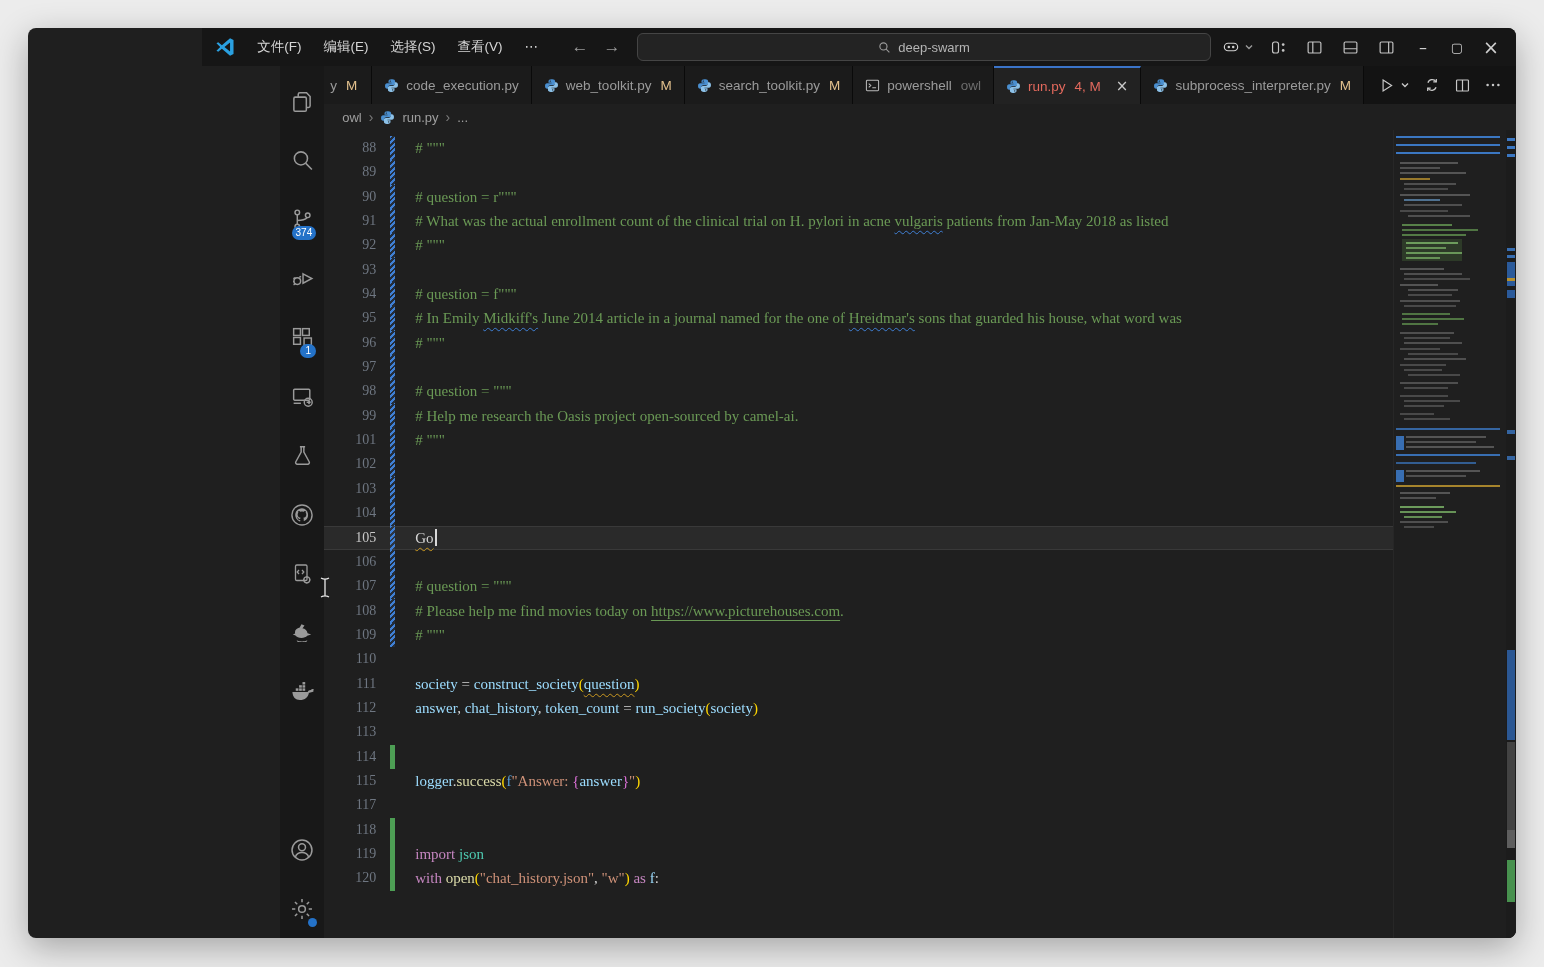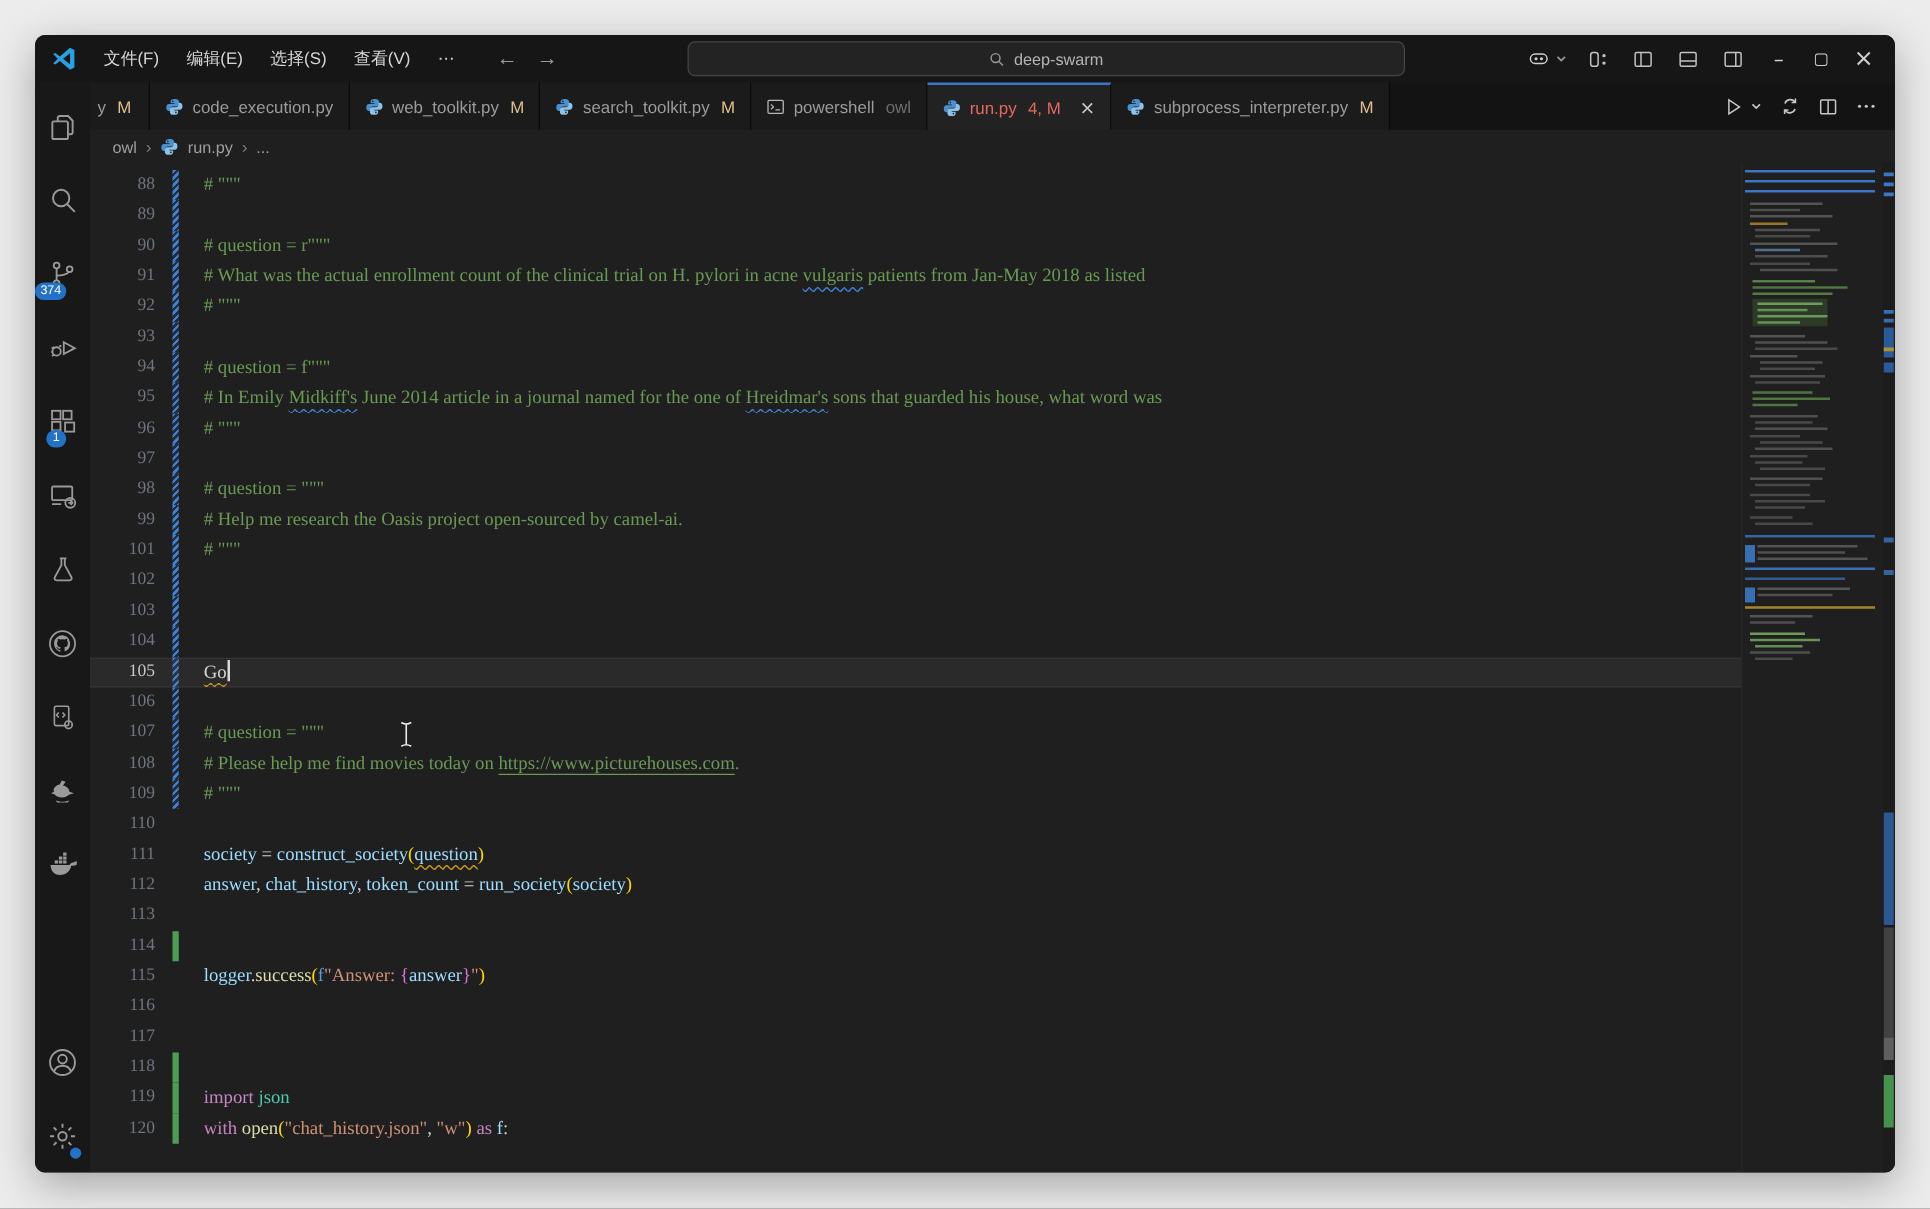--- a/index.html
+++ b/index.html
@@ -1,38 +1,38 @@
 <!DOCTYPE html>
 <html><head>
 <meta charset="utf-8">
 <style>
   html,body{margin:0;padding:0;}
   body{width:1544px;height:967px;background:#ececec;font-family:"Liberation Sans",sans-serif;position:relative;overflow:hidden;}
-  .window{position:absolute;left:28px;top:28px;width:1488px;height:910px;background:#1f1f1f;border-radius:8px;overflow:hidden;box-shadow:0 10px 34px rgba(0,0,0,.3);display:flex;flex-direction:column;}
+  .window{position:absolute;left:28px;top:28px;width:1488px;height:910px;background:#1f1f1f;border-radius:8px;overflow:hidden;box-shadow:0 10px 34px rgba(0,0,0,.3);display:flex;flex-direction:column;align-items:flex-end;}
 
   
   .titlebar{height:38px;background:#161616;display:flex;align-items:center;padding:0 8px 0 12px;flex:0 0 auto;color:#cfcfcf;}
   .logo{width:22px;height:22px;margin-right:12px;flex:0 0 auto;}
   .menus{display:flex;gap:4px;}
   .menu-item{font-size:13.5px;color:#d6d6d6;padding:4px 9px;border-radius:5px;white-space:nowrap;}
   .nav-arrows{display:flex;gap:10px;margin:0 14px 0 22px;color:#9a9a9a;font-size:17px;}
   .nav-arrows span{width:22px;text-align:center;}
   .tb-spacer{flex:1;}
   .searchbox{width:572px;height:26px;background:#232323;border:1px solid #454545;border-radius:6px;display:flex;align-items:center;justify-content:center;gap:7px;color:#b4b4b4;font-size:13px;}
   .copilot{display:flex;align-items:center;gap:3px;margin:0 10px;color:#cfcfcf;}
   .layout-icons{display:flex;gap:8px;margin-right:6px;color:#c3c3c3;}
   .layout-icons .icobtn{width:28px;height:26px;display:grid;place-items:center;}
   .winctl{display:flex;color:#cfcfcf;}
   .winctl .icobtn{width:34px;height:30px;display:grid;place-items:center;font-size:16px;font-family:"DejaVu Sans",sans-serif;}
 
   
   .main{flex:1;display:flex;min-height:0;}
   .activitybar{width:44px;background:#181818;display:flex;flex-direction:column;align-items:center;padding-top:6px;flex:0 0 auto;overflow:hidden;}
   .ab-item{width:44px;height:59px;display:grid;place-items:center;position:relative;color:#9a9a9a;}
-  .ab-badge{position:absolute;right:19px;bottom:9px;background:#2472c8;color:#fff;font-size:10px;line-height:14px;padding:0 4px;border-radius:8px;min-width:8px;text-align:center;}
+  .ab-badge{position:absolute;right:8px;bottom:9px;background:#2472c8;color:#fff;font-size:10px;line-height:14px;padding:0 4px;border-radius:8px;min-width:8px;text-align:center;}
   .ab-dot{position:absolute;right:7px;bottom:11px;width:9px;height:9px;border-radius:50%;background:#2472c8;}
   .ab-bottom{margin-top:auto;display:flex;flex-direction:column;align-items:center;}
 
   .editor{flex:1;display:flex;flex-direction:column;min-width:0;background:#1f1f1f;}
 
   
   .tabbar{height:38px;background:#131313;display:flex;flex:0 0 auto;align-items:stretch;}
   .tab{display:flex;align-items:center;gap:7px;padding:0 12px;background:#1b1b1b;border-right:1px solid #0a0a0a;font-size:13.5px;color:#9b9b9b;white-space:nowrap;}
   .tab.partial{padding:0 14px 0 6px;}
   .tab.active{background:#222222;border-top:2px solid #3b74c9;color:#e3695d;}
@@ -488,25 +488,20 @@
             </div>
             <div class="row">
               <span class="lnum">114</span>
               <span class="gitbar add"></span>
               <span class="ltext"></span>
             </div>
             <div class="row">
               <span class="lnum">115</span>
               <span class="gitbar"></span>
               <span class="ltext"><span class="tok t-id">logger</span><span class="tok t-tx">.</span><span class="tok t-fn">success</span><span class="tok t-p1">(</span><span class="tok t-fk">f</span><span class="tok t-st">"Answer: </span><span class="tok t-p2">{</span><span class="tok t-id">answer</span><span class="tok t-p2">}</span><span class="tok t-st">"</span><span class="tok t-p1">)</span></span>
-            </div>
-            <div class="row">
-              <span class="lnum">116</span>
-              <span class="gitbar"></span>
-              <span class="ltext"></span>
             </div>
             <div class="row">
               <span class="lnum">117</span>
               <span class="gitbar"></span>
               <span class="ltext"></span>
             </div>
             <div class="row">
               <span class="lnum">118</span>
               <span class="gitbar add"></span>
             </div>

